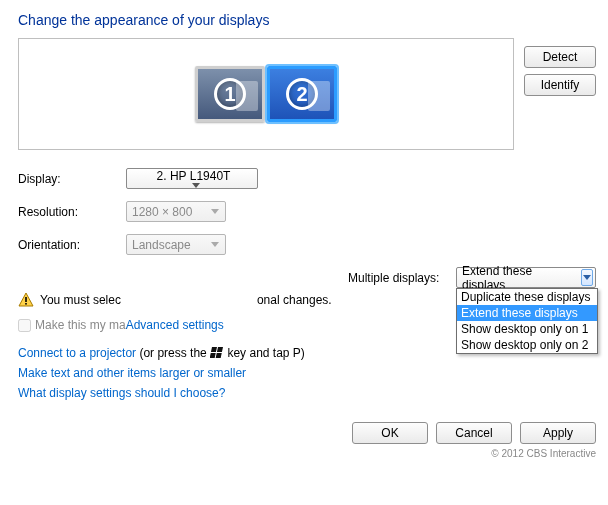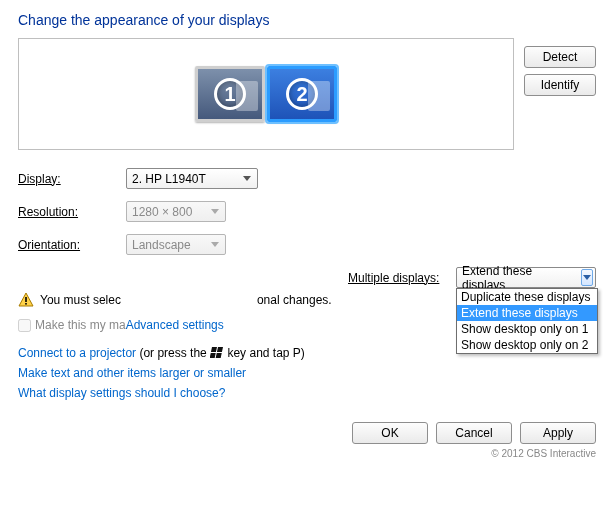--- a/index.html
+++ b/index.html
@@ -64,39 +64,39 @@
   .side-btns { display: flex; flex-direction: column; gap: 6px; margin-top: 8px; }
   .winbtn {
     min-width: 72px; height: 22px;
     background: linear-gradient(#fdfdfd,#eaeaea);
     border: 1px solid #8e8e8e; border-radius: 3px;
     font-family: inherit; font-size: 12px;
     padding: 0 12px; cursor: pointer;
   }
   .form { margin-top: 18px; }
   .row { display: flex; align-items: center; margin-bottom: 12px; }
-  .lab { width: 108px; text-decoration: underline; }
+  .lab { width: 108px; }
   .combo {
     display: inline-flex; align-items: center; justify-content: space-between;
     height: 21px; background: linear-gradient(#fff,#f1f1f1);
     border: 1px solid #8a8a8a; border-radius: 2px;
     padding: 0 2px 0 5px; font-size: 12px; position: relative;
     cursor: default;
   }
   .combo.disabled { color: #8a8a8a; border-color: #b5b5b5; background: linear-gradient(#f8f8f8,#efefef); }
   .combo .arrow {
     width: 16px; height: 17px; margin-left: 4px;
     display: flex; align-items: center; justify-content: center;
   }
   .combo .arrow svg { display:block; }
   .combo-btnstyle .arrow {
     background: linear-gradient(#f5f9ff,#d4e6ff);
     border: 1px solid #6fa9e8; border-radius: 2px;
   }
-  .w-display { width: 132px; }
+  .w-display { width: 132px; flex-direction: column; }
   .w-med { width: 100px; }
   .w-combo-open { width: 140px; }
   .dropdown {
     position: absolute; left: -1px; top: 20px;
     border: 1px solid #6e6e6e; background: #fff;
     width: 142px; z-index: 10;
     box-shadow: 2px 2px 3px rgba(0,0,0,.25);
   }
   .dropdown .opt { padding: 1px 4px; font-size: 12px; white-space: nowrap; }
   .dropdown .opt.sel { background: #3399ff; color: #fff; }

